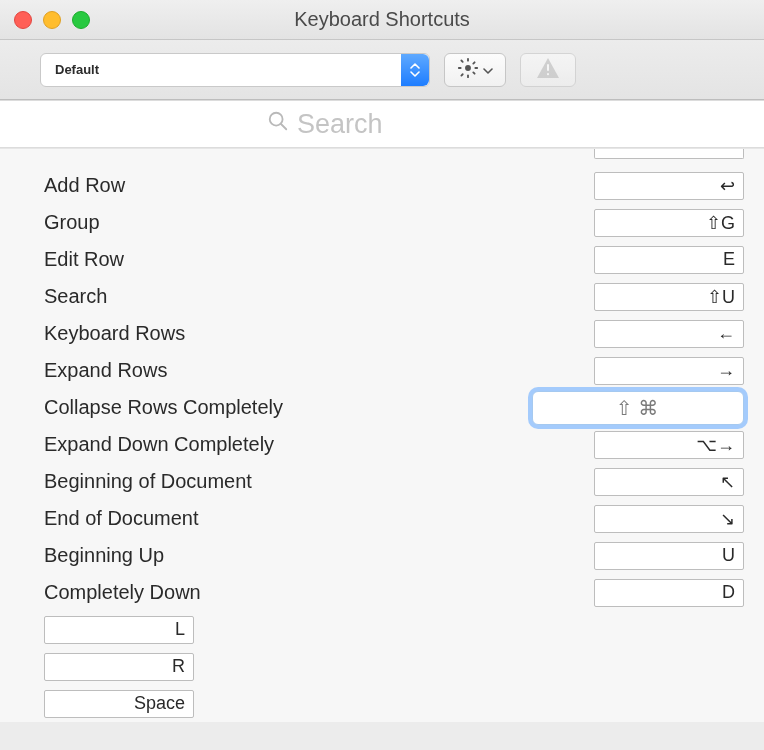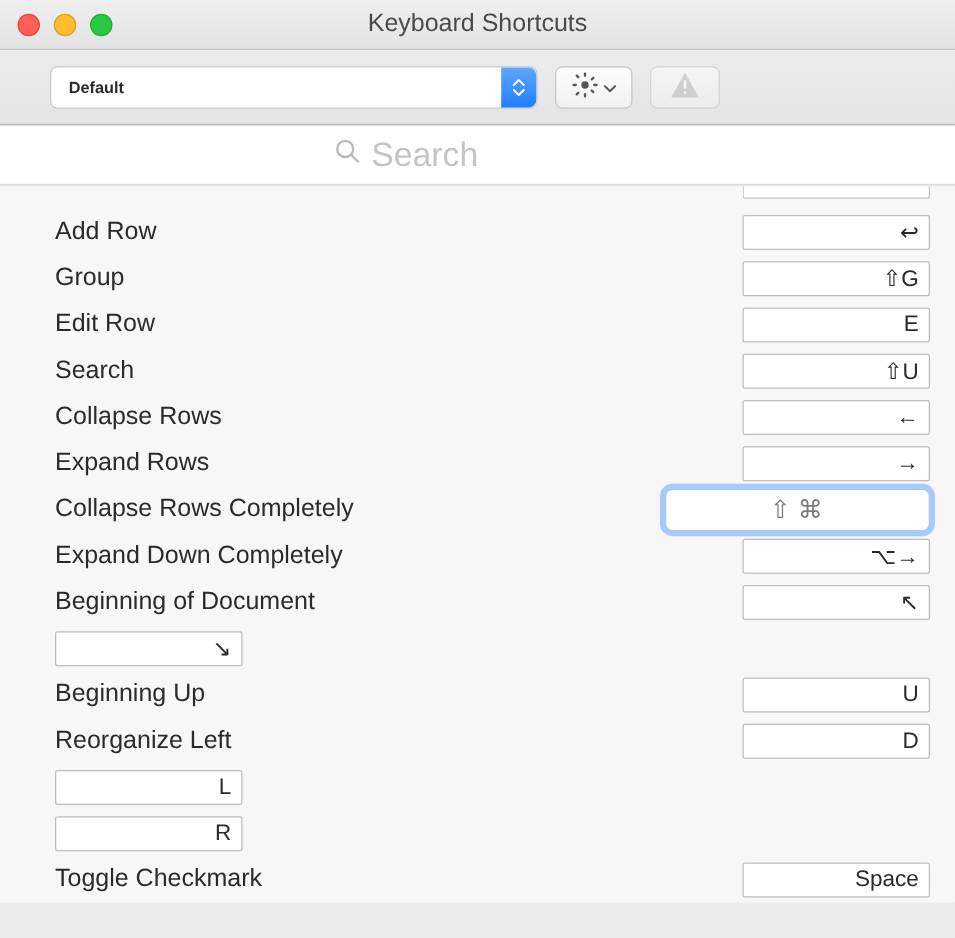--- a/index.html
+++ b/index.html
@@ -272,54 +272,54 @@
       </div>
       <div class="row">
         <span class="label">Edit Row</span>
         <div class="sc-input">E</div>
       </div>
       <div class="row">
         <span class="label">Search</span>
         <div class="sc-input">⇧U</div>
       </div>
       <div class="row">
-        <span class="label">Collapse Rows</span>
+        <span class="label">Keyboard Rows</span>
         <div class="sc-input">←</div>
       </div>
       <div class="row">
         <span class="label">Expand Rows</span>
         <div class="sc-input">→</div>
       </div>
       <div class="row">
         <span class="label">Collapse Rows Completely</span>
         <div class="sc-input selected">⇧ ⌘</div>
       </div>
       <div class="row">
         <span class="label">Expand Down Completely</span>
         <div class="sc-input">⌥→</div>
       </div>
       <div class="row">
         <span class="label">Beginning of Document</span>
         <div class="sc-input">↖</div>
       </div>
       <div class="row">
+        <span class="label">End of Document</span>
         <div class="sc-input">↘</div>
       </div>
       <div class="row">
         <span class="label">Beginning Up</span>
         <div class="sc-input">U</div>
       </div>
       <div class="row">
-        <span class="label">Reorganize Left</span>
+        <span class="label">Completely Down</span>
         <div class="sc-input">D</div>
       </div>
       <div class="row">
         <div class="sc-input">L</div>
       </div>
       <div class="row">
         <div class="sc-input">R</div>
       </div>
       <div class="row">
-        <span class="label">Toggle Checkmark</span>
         <div class="sc-input">Space</div>
       </div>
     </div>
 </div>
 
 </body></html>

